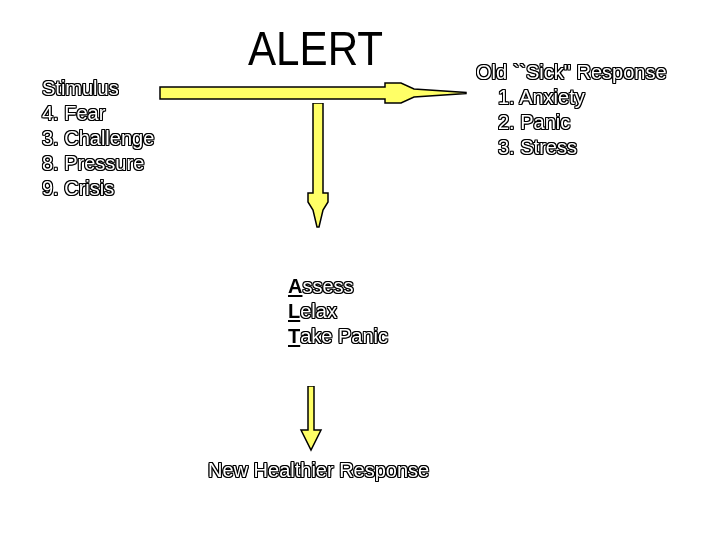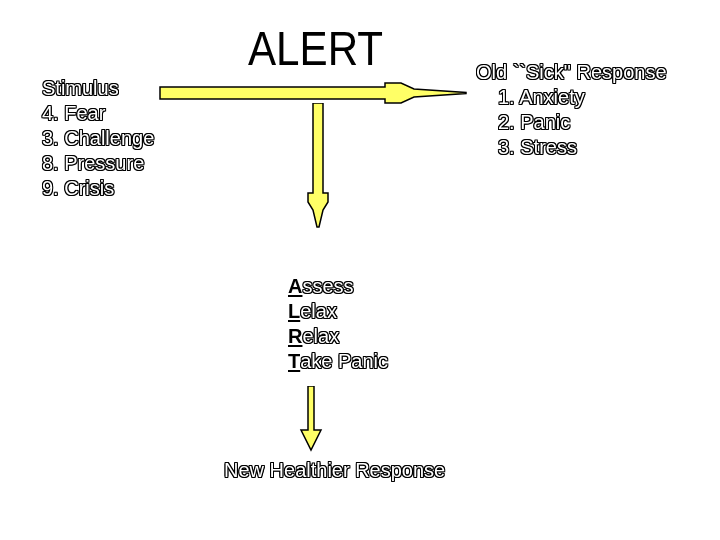--- a/index.html
+++ b/index.html
@@ -23,21 +23,21 @@
   .col{position:absolute;font-size:20px;line-height:25px;white-space:nowrap;}
   .stimulus{left:42px;top:52px;margin-top:24px;}
   .old-response{left:476px;top:60px;}
   .old-response .item{padding-left:22px;}
   .acronym{left:288px;top:252px;margin-top:22px;}
   .lead{
     color:#000;font-weight:bold;
     text-decoration:underline;text-underline-offset:2px;
     text-decoration-thickness:2px;
   }
-  .new-response{position:absolute;left:224px;top:459px;font-size:20px;white-space:nowrap;}
+  .new-response{position:absolute;left:208px;top:459px;font-size:20px;white-space:nowrap;}
   .arrow{position:absolute;}
   .arrow-h{left:158px;top:81px;}
   .arrow-v1{left:305px;top:103px;}
   .arrow-v2{left:299px;top:386px;}
 </style>
 </head>
 <body>
 
 <div class="slide">
 
@@ -62,21 +62,20 @@
     <path d="M2 6 H227 V2 H243 L256 8 L308 11.4 V12.6 L256 16 L243 22 H227 V18 H2 Z" stroke-width="1.5" stroke-linejoin="miter" fill="#FFFF66" stroke="#000000"></path>
   </svg>
 
   <svg class="arrow arrow-v1" width="26" height="128" viewBox="0 0 26 128">
     <path d="M8 0 H18 V90 H23 V99 L18 107 L14 124 H12 L8 107 L3 99 V90 H8 Z" stroke-width="1.5" stroke-linejoin="miter" fill="#FFFF66" stroke="#000000"></path>
   </svg>
 
   <div class="col acronym">
     <div class="step"><span class="lead">A</span><span class="outline">ssess</span></div>
     <div class="step"><span class="lead">L</span><span class="outline">elax</span></div>
-    <div class="step"><span class="lead">R</span><span class="outline">elax</span></div>
     <div class="step"><span class="lead">T</span><span class="outline">ake Panic</span></div>
   </div>
 
   <svg class="arrow arrow-v2" width="24" height="66" viewBox="0 0 24 66">
     <path d="M9 0 H15 V44 H22 L12 64 L2 44 H9 Z" stroke-width="1.5" stroke-linejoin="miter" fill="#FFFF66" stroke="#000000"></path>
   </svg>
 
   <div class="new-response outline">New Healthier Response</div>
 
 </div>

